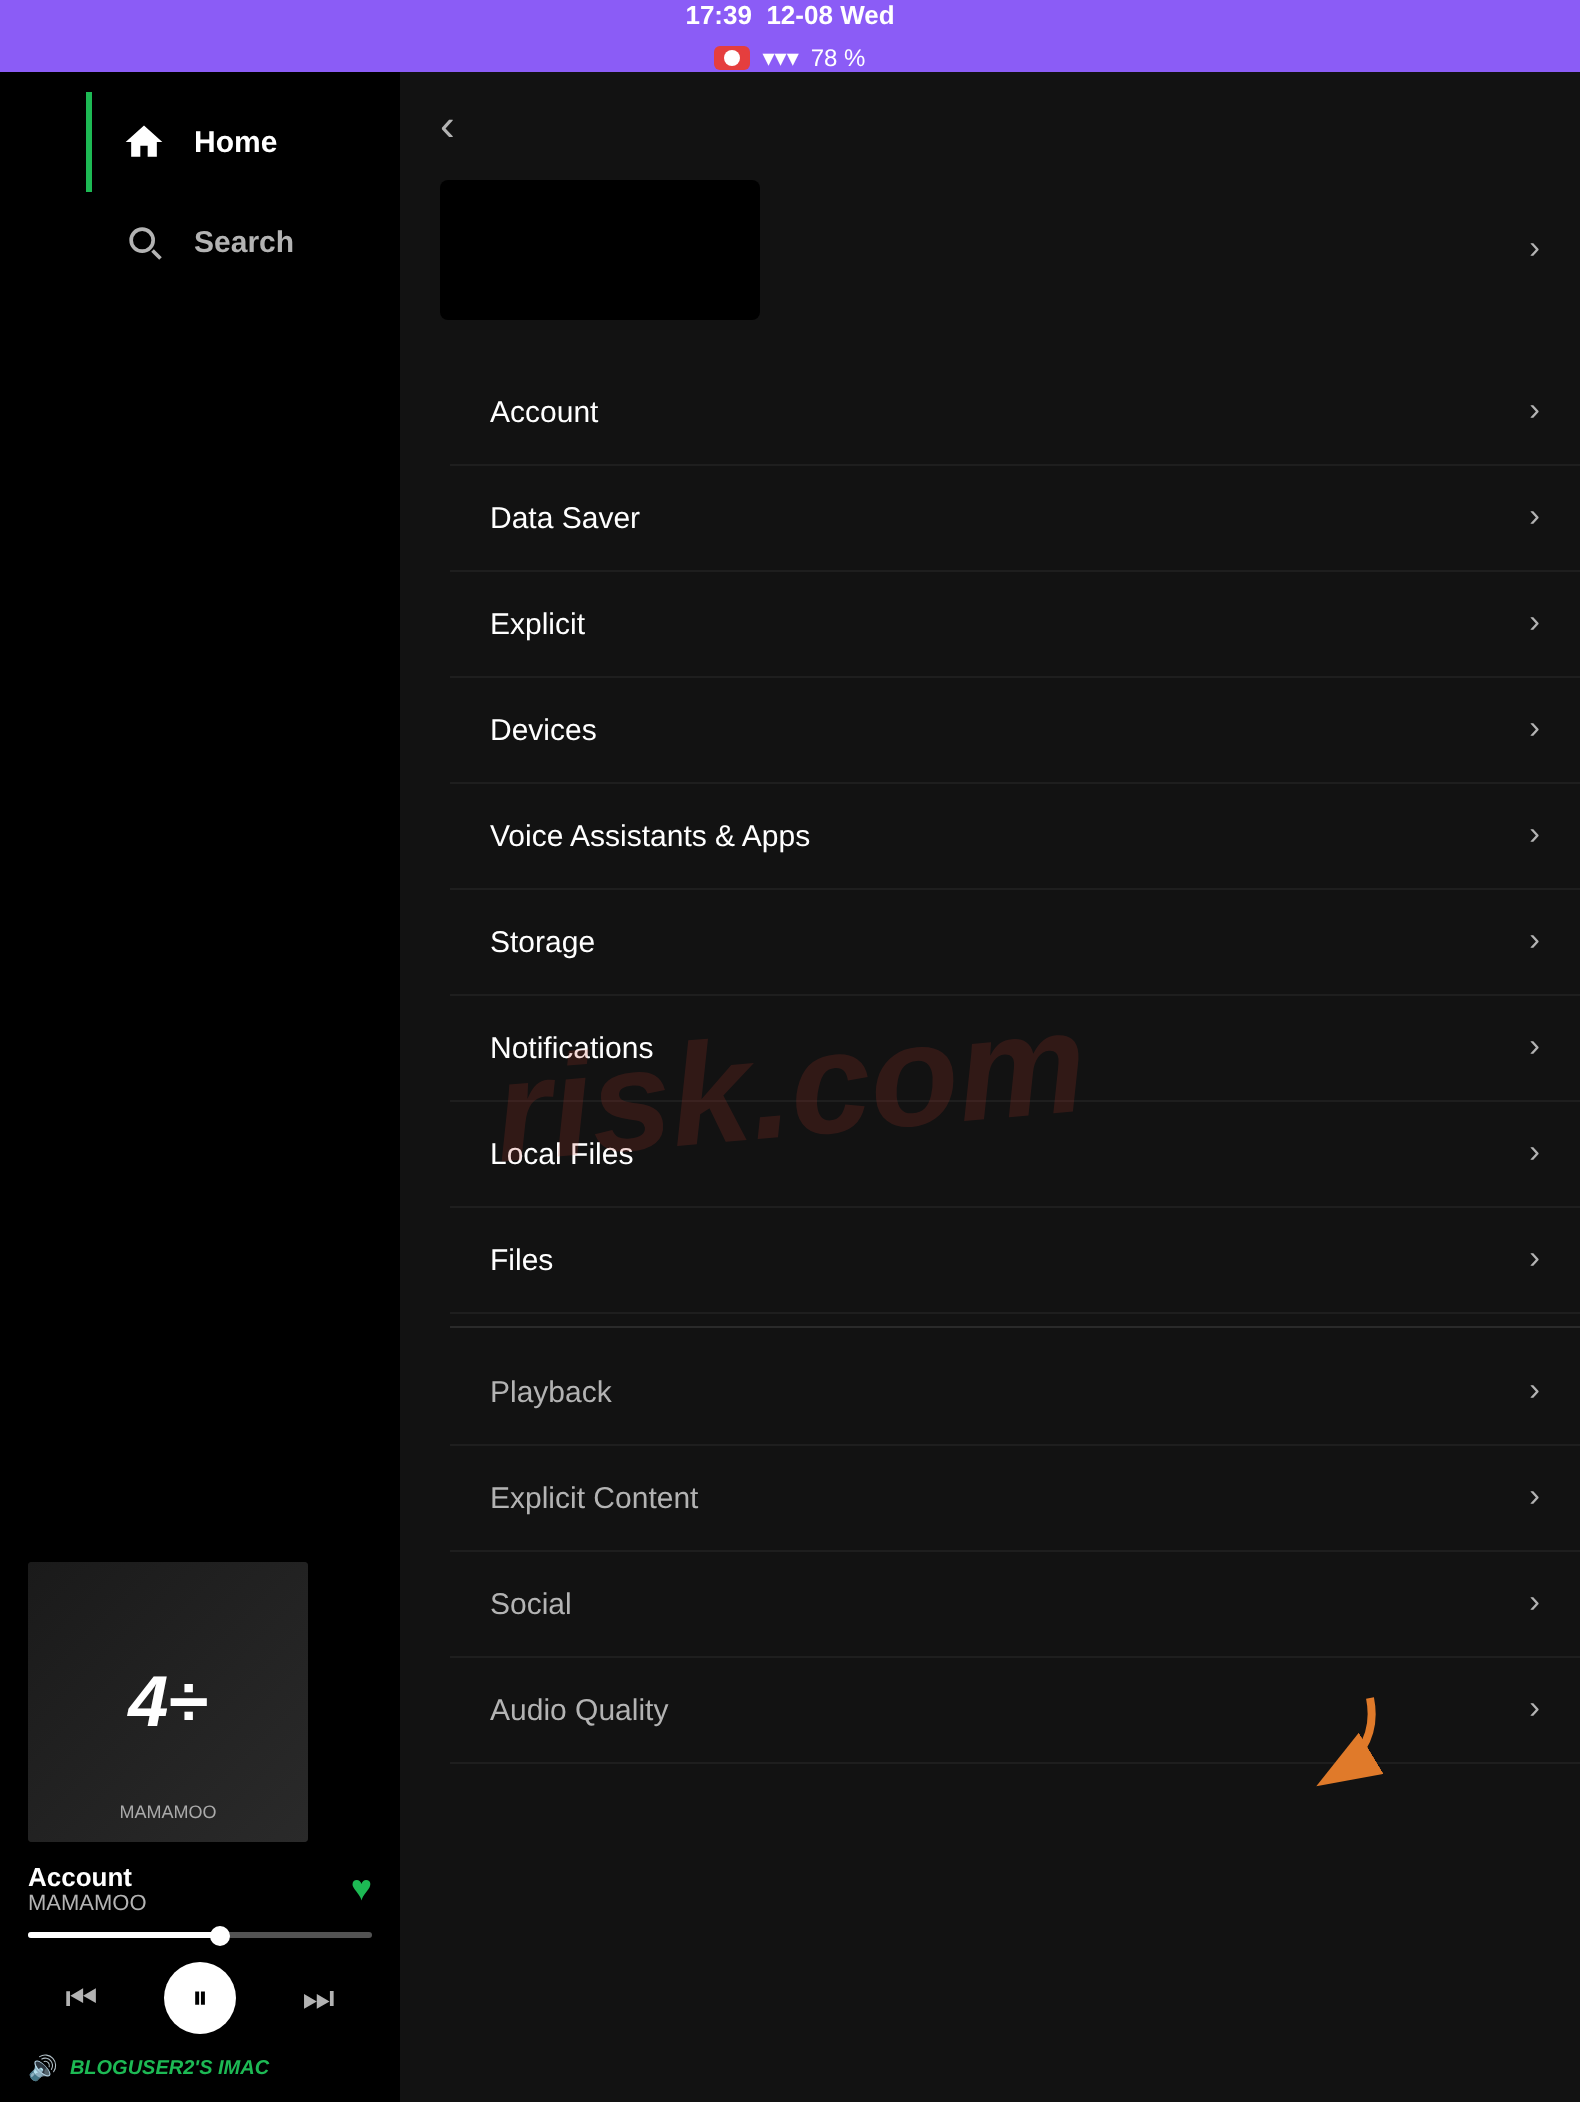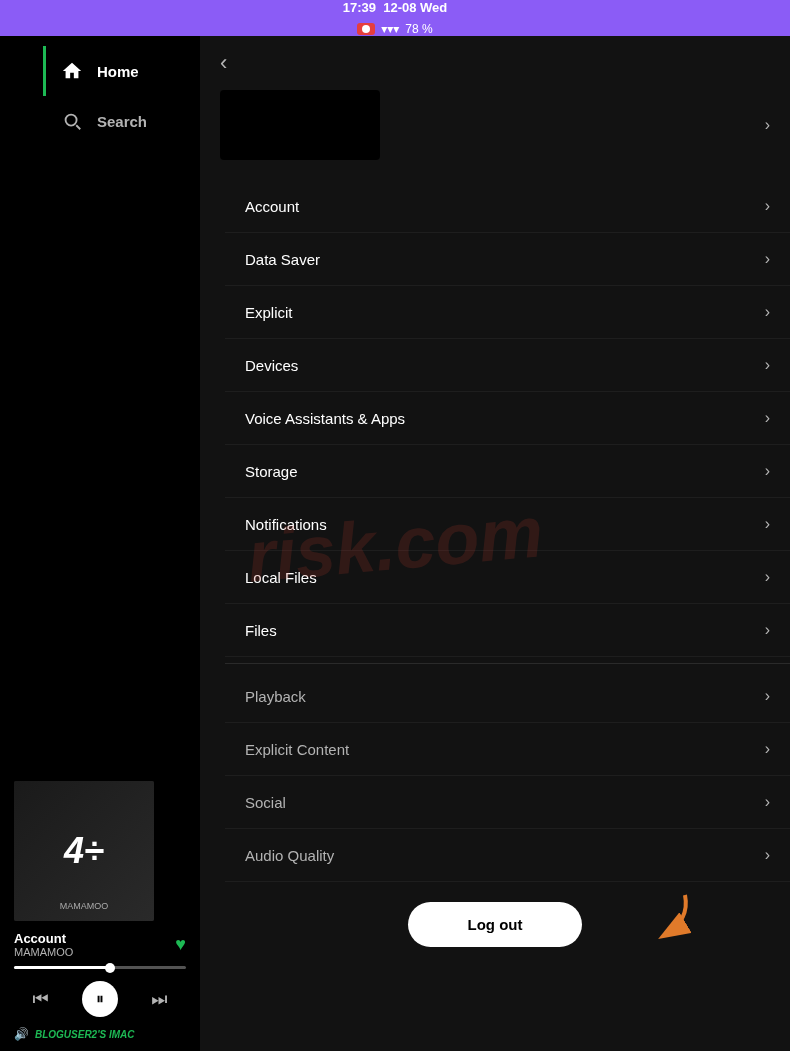--- a/index.html
+++ b/index.html
@@ -504,21 +504,20 @@
       </div>
       <div class="settings-item">
         <span class="settings-item-label dimmed">Audio Quality</span>
         <span class="chevron-right">›</span>
       </div>
 
     </div>
 
 
     <div class="logout-section">
-      <button class="logout-btn">Log out</button>
 
       <div style="position:absolute; right: 95px; bottom: 28px;">
         <svg width="60" height="55" viewBox="0 0 60 55">
           <defs>
             <marker id="arrowhead" markerWidth="8" markerHeight="6" refX="6" refY="3" orient="auto">
               <polygon points="0 0, 8 3, 0 6" fill="#e07a2a"></polygon>
             </marker>
           </defs>
           <path d="M50 5 Q55 30 30 45" stroke="#e07a2a" stroke-width="4" fill="none" marker-end="url(#arrowhead)"></path>
         </svg>

